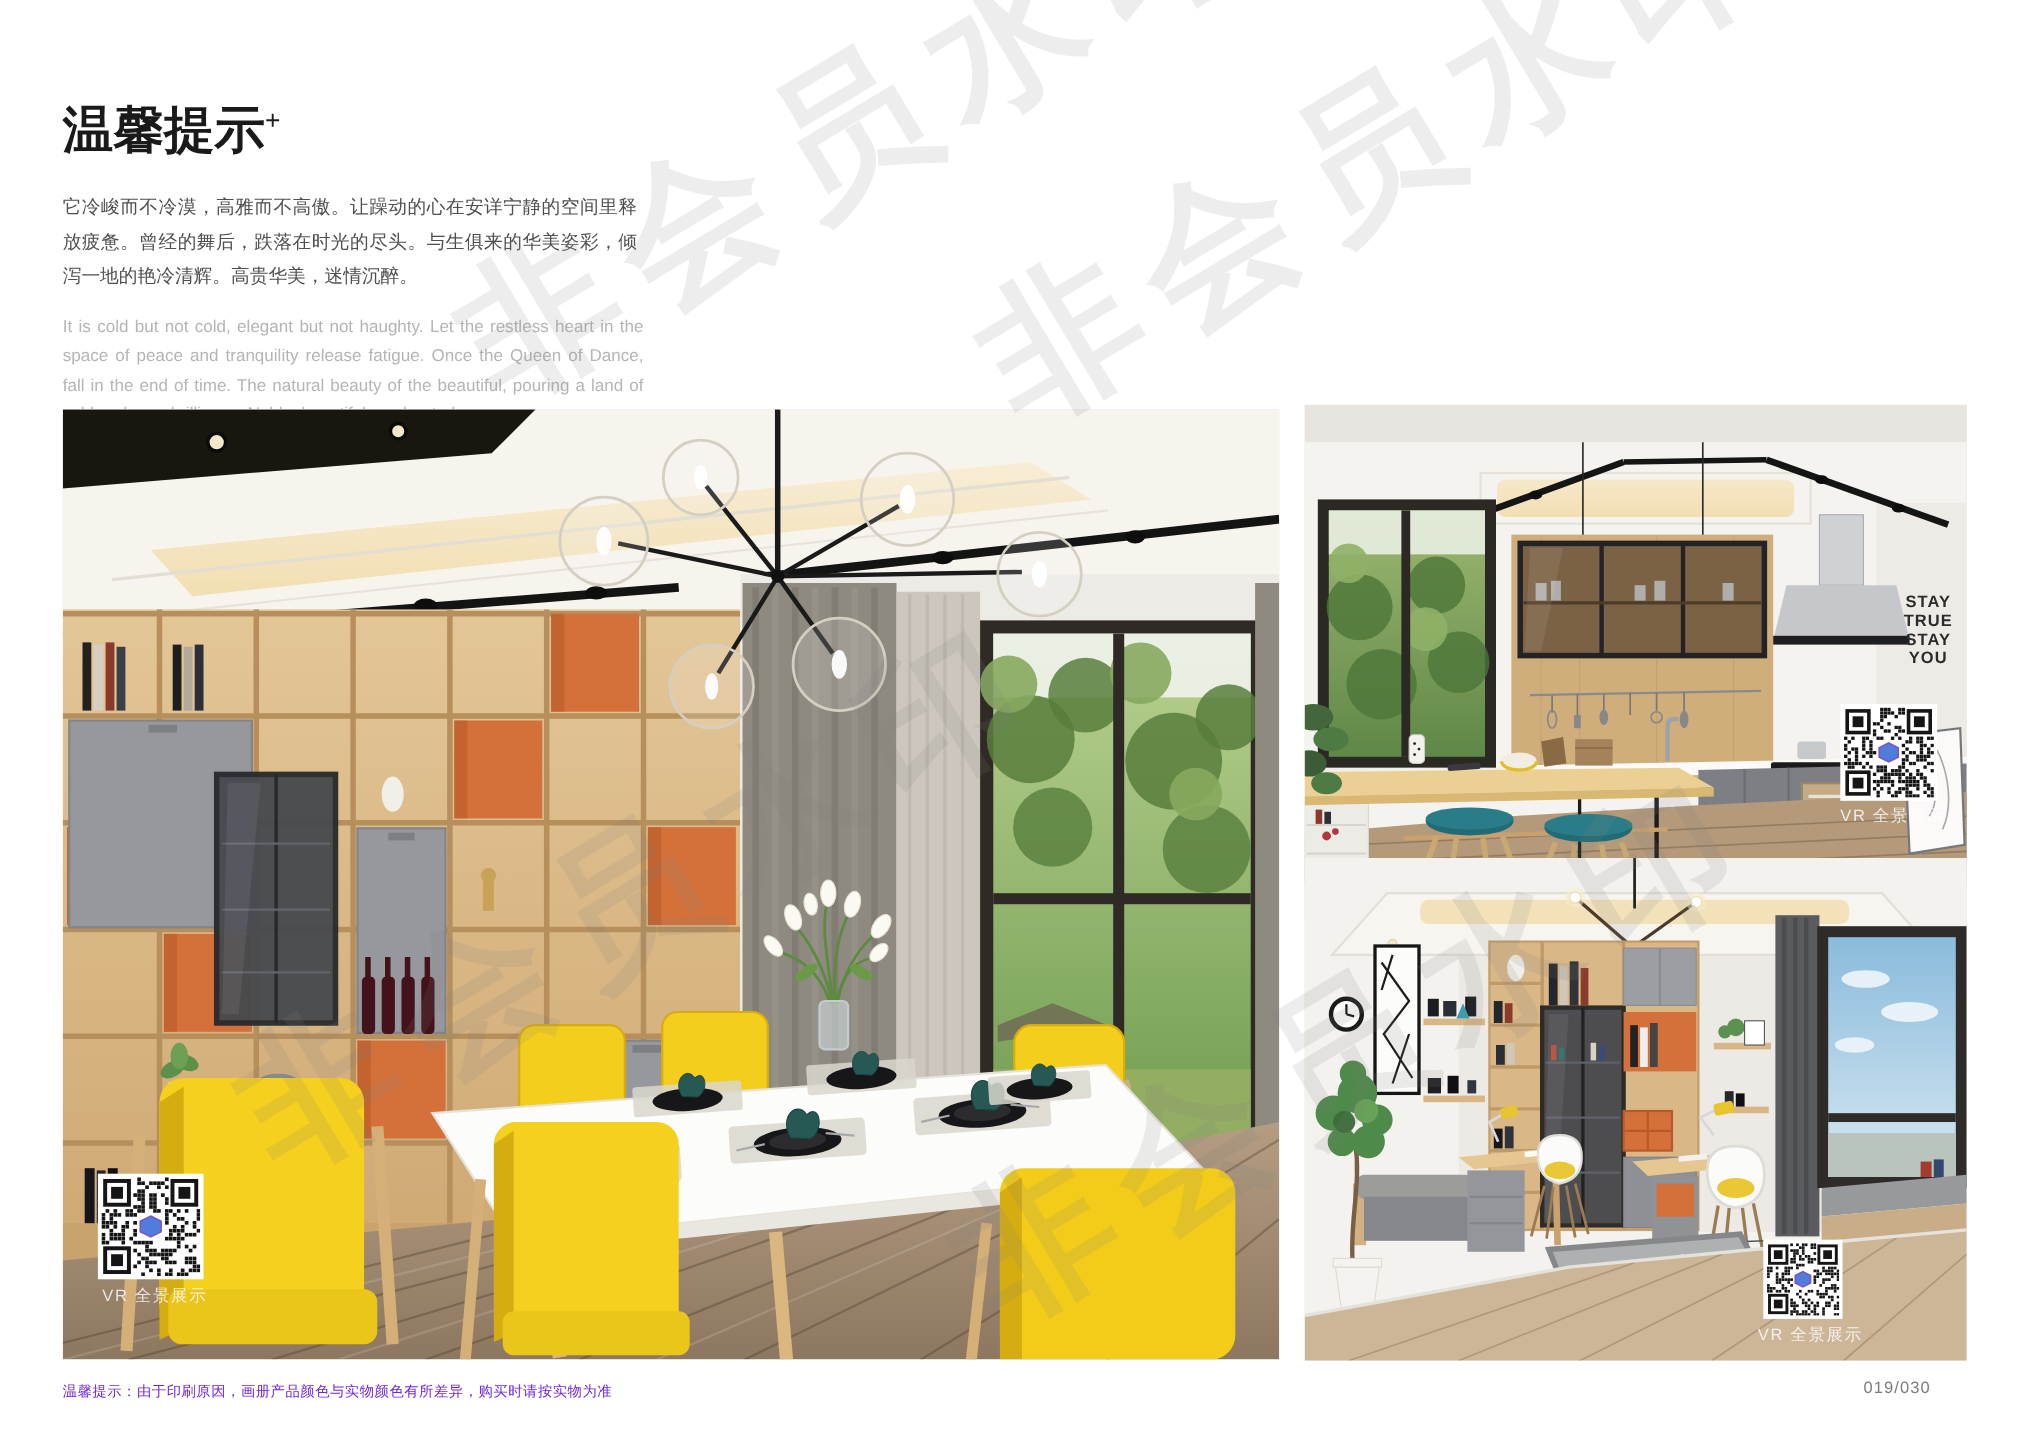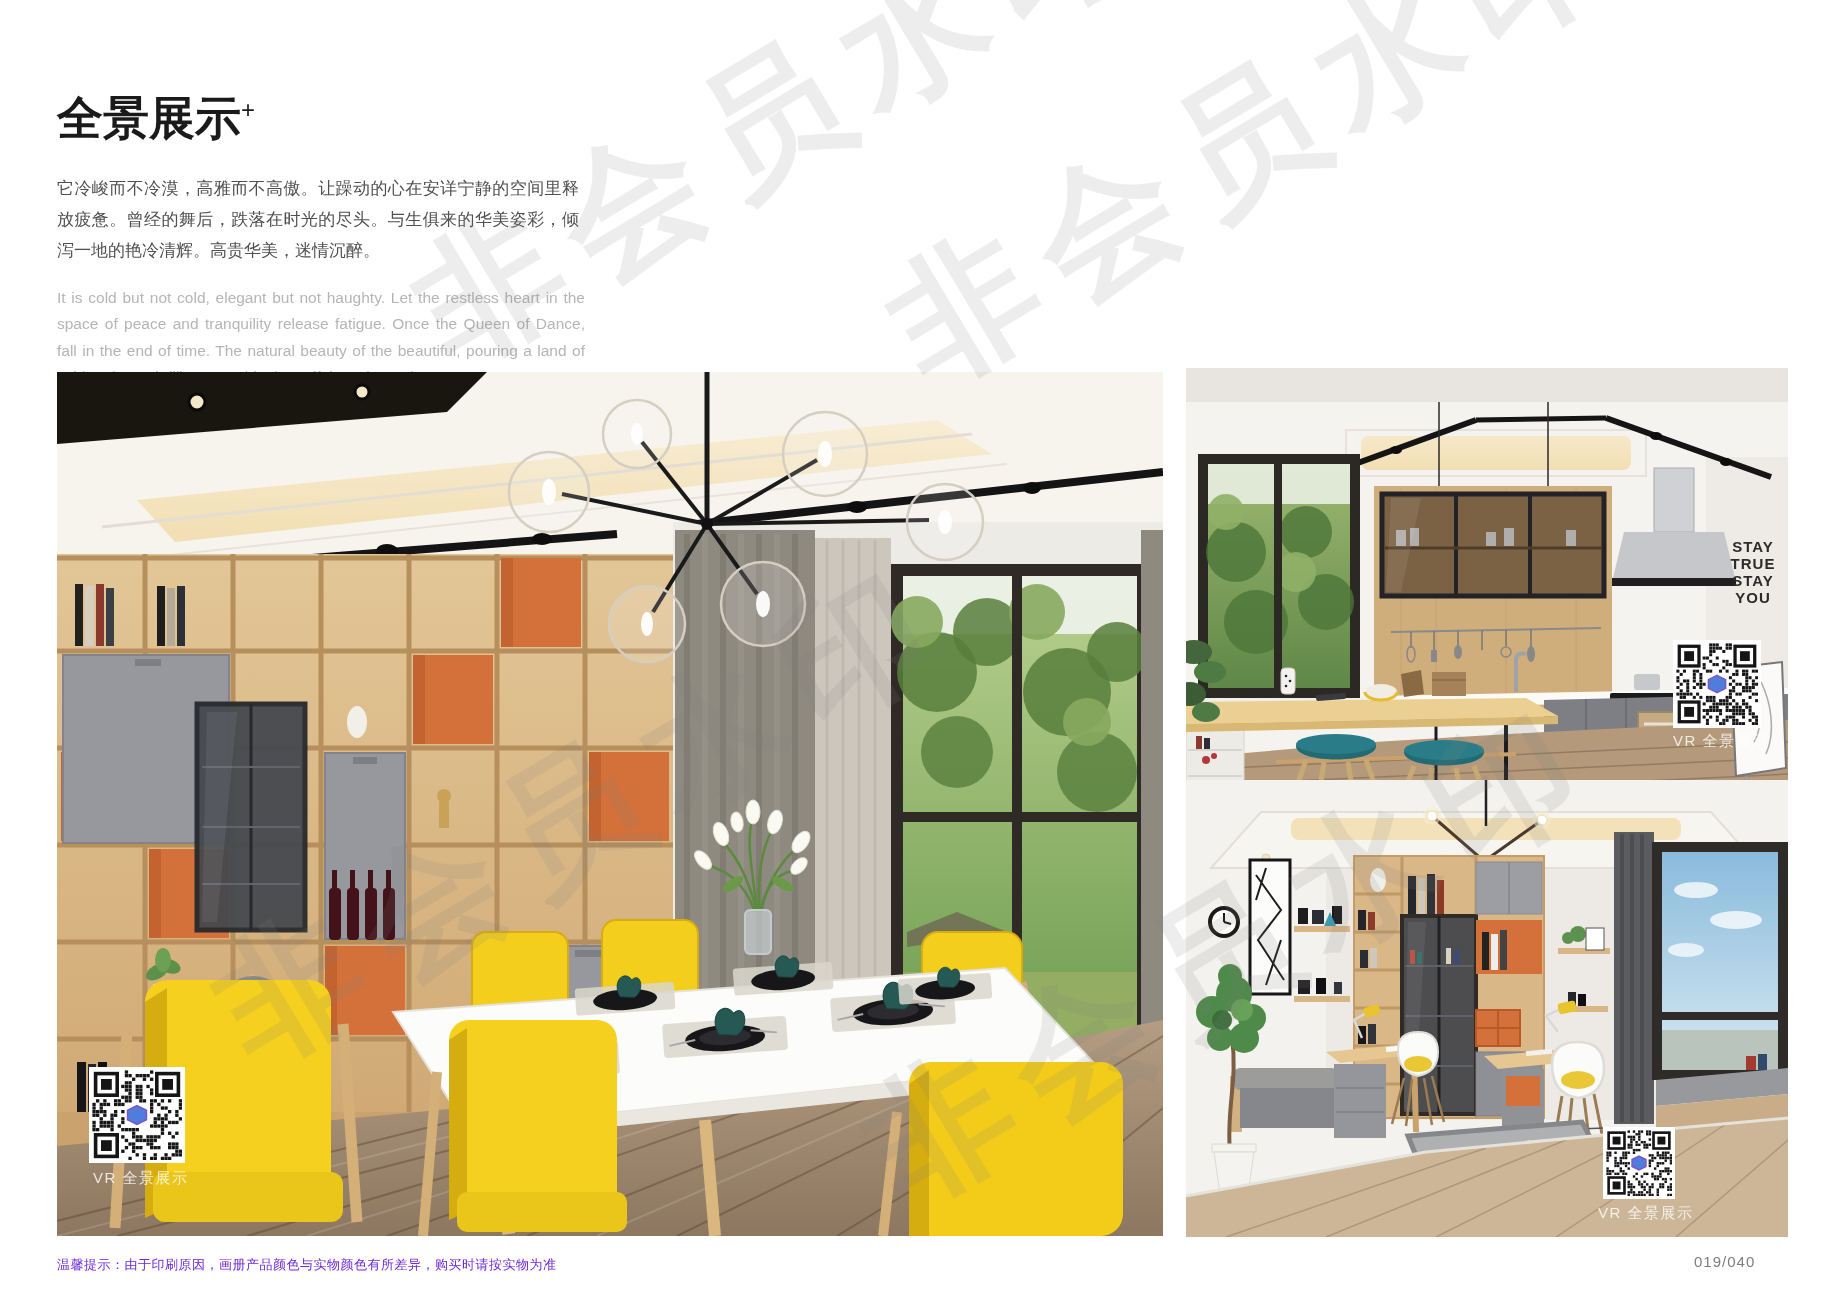--- a/index.html
+++ b/index.html
@@ -27,21 +27,21 @@
   
   .footer-note{position:absolute;left:57px;top:1256px;font-size:13px;color:#6d28d9;letter-spacing:.5px;}
   .page-number{position:absolute;left:1694px;top:1253px;font-size:15px;color:#7d7d7d;letter-spacing:1px;}
 </style>
 </head>
 <body>
 
 <div class="page">
 
   <div class="header">
-    <div class="title-cn"><span>全景展示</span><sup>+</sup></div>
+    <div class="title-cn"><span>温馨提示</span><sup>+</sup></div>
     <div class="intro-cn">它冷峻而不冷漠，高雅而不高傲。让躁动的心在安详宁静的空间里释放疲惫。曾经的舞后，跌落在时光的尽头。与生俱来的华美姿彩，倾泻一地的艳冷清辉。高贵华美，迷情沉醉。</div>
     <div class="intro-en">It is cold but not cold, elegant but not haughty. Let the restless heart in the space of peace and tranquility release fatigue. Once the Queen of Dance, fall in the end of time. The natural beauty of the beautiful, pouring a land of cold and pure brilliance. Noble, beautiful, enchanted.</div>
   </div>
 
   <div class="figure" id="fig-dining">
     <svg class="scene" viewBox="0 0 1106 864">
       <defs>
         <linearGradient id="d-wood" x1="0" y1="0" x2="0" y2="1">
             <stop offset="0" stop-color="#e3c697"></stop>
             <stop offset="1" stop-color="#cfa873"></stop>
@@ -1361,15 +1361,15 @@
         </svg></div>
     <div class="vr-label" style="left:412px;top:424px;">VR 全景展示</div>
   </div>
 
   <div class="wm" style="left:430px;top:230px;">非会员水印</div>
   <div class="wm" style="left:905px;top:250px;">非会员水印</div>
   <div class="wm" style="left:230px;top:930px;">非会员水印</div>
   <div class="wm" style="left:880px;top:1070px;">非会员水印</div>
 
   <div class="footer-note">温馨提示：由于印刷原因，画册产品颜色与实物颜色有所差异，购买时请按实物为准</div>
-  <div class="page-number">019/040</div>
+  <div class="page-number">019/030</div>
 
 </div>
 
 </body></html>

